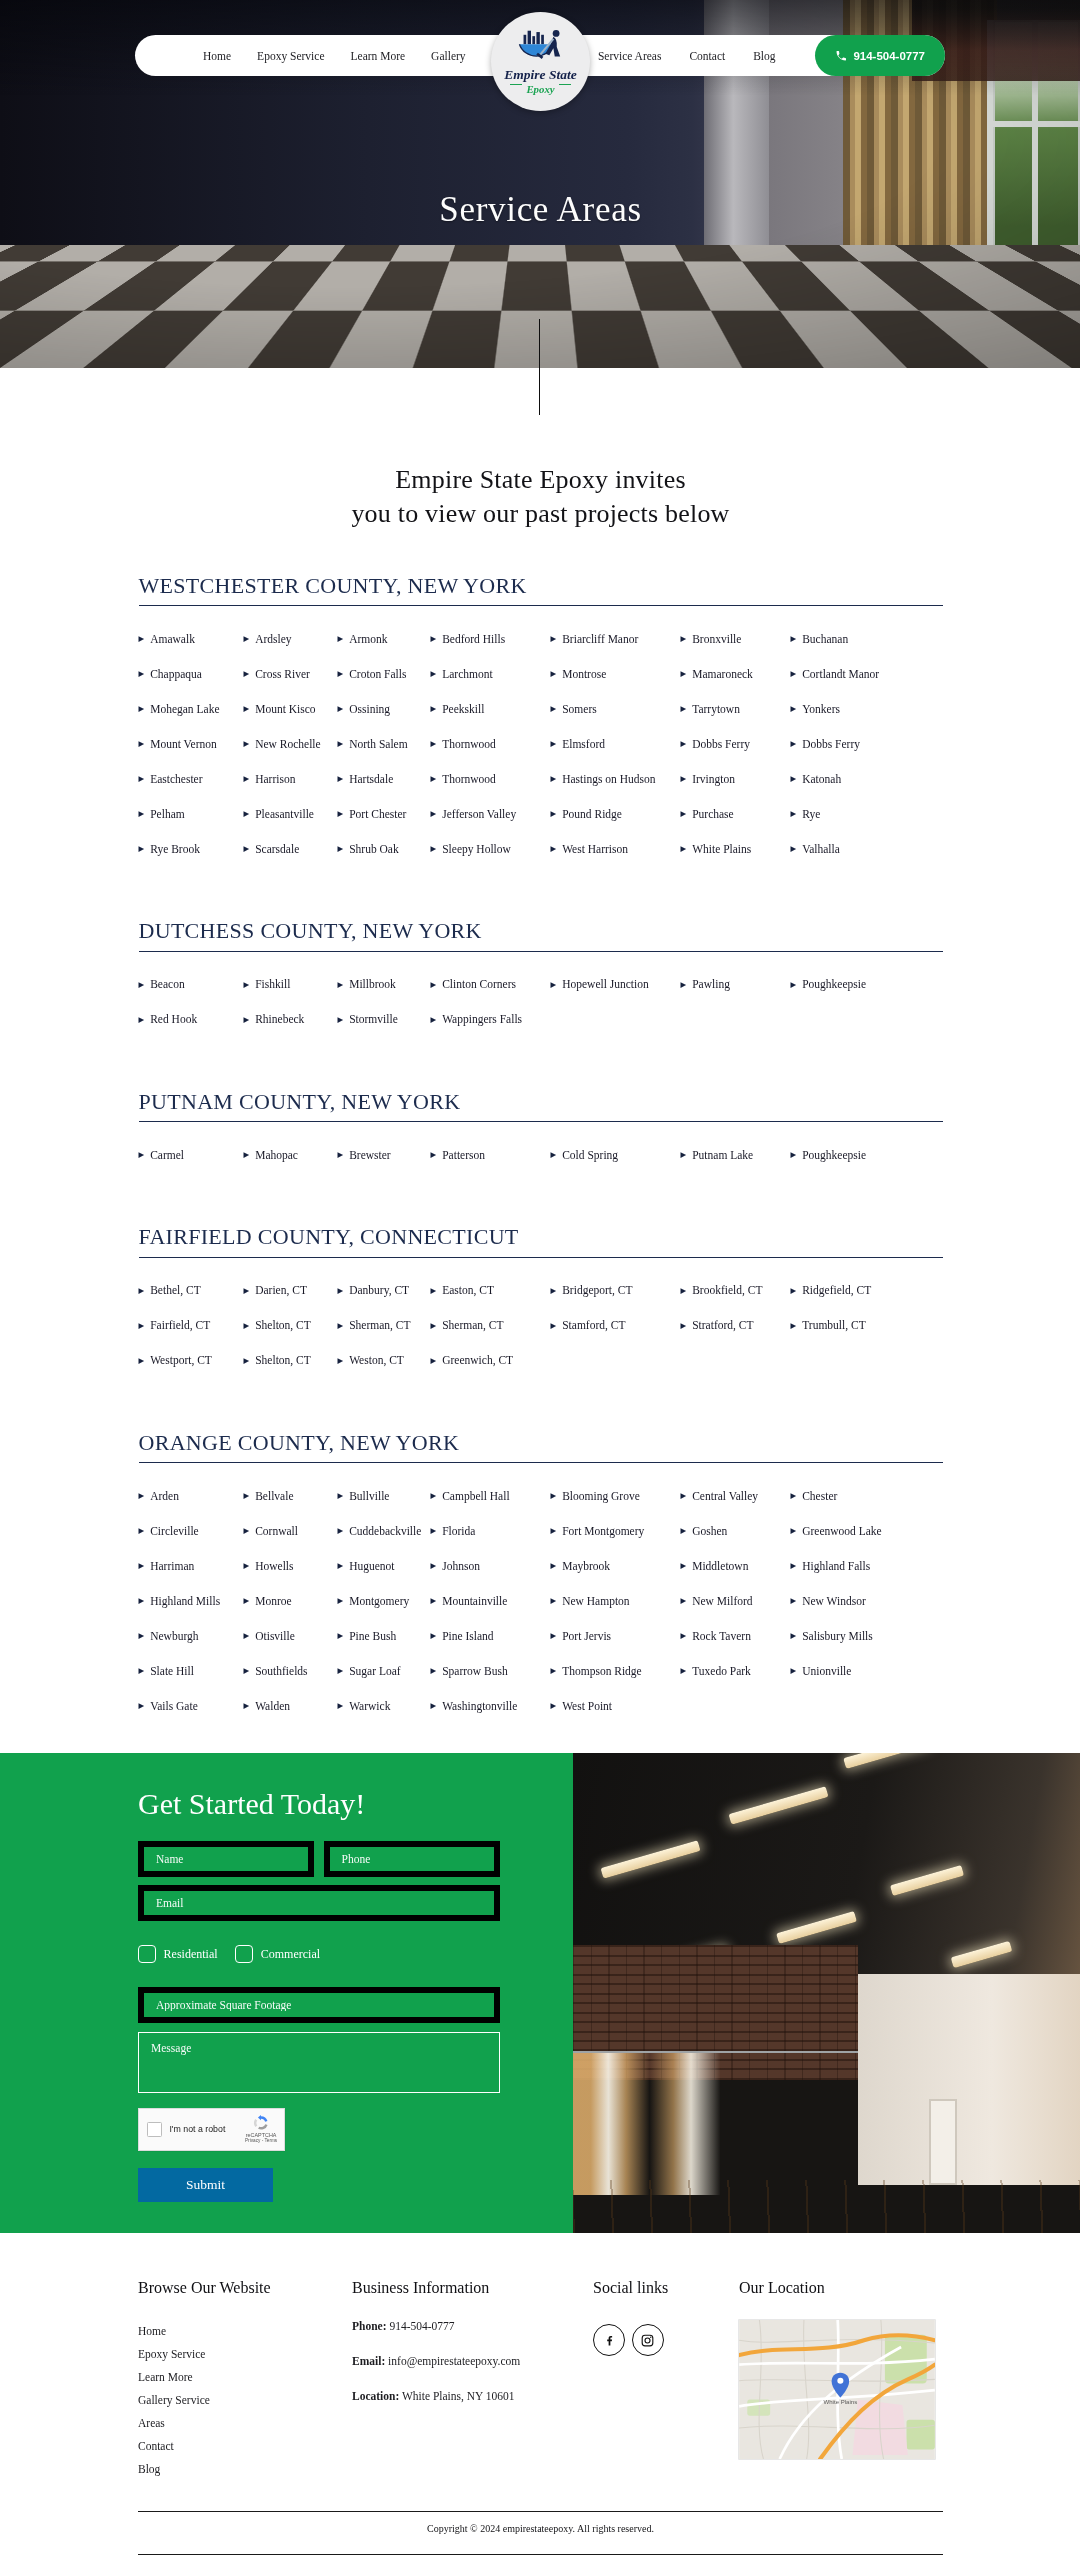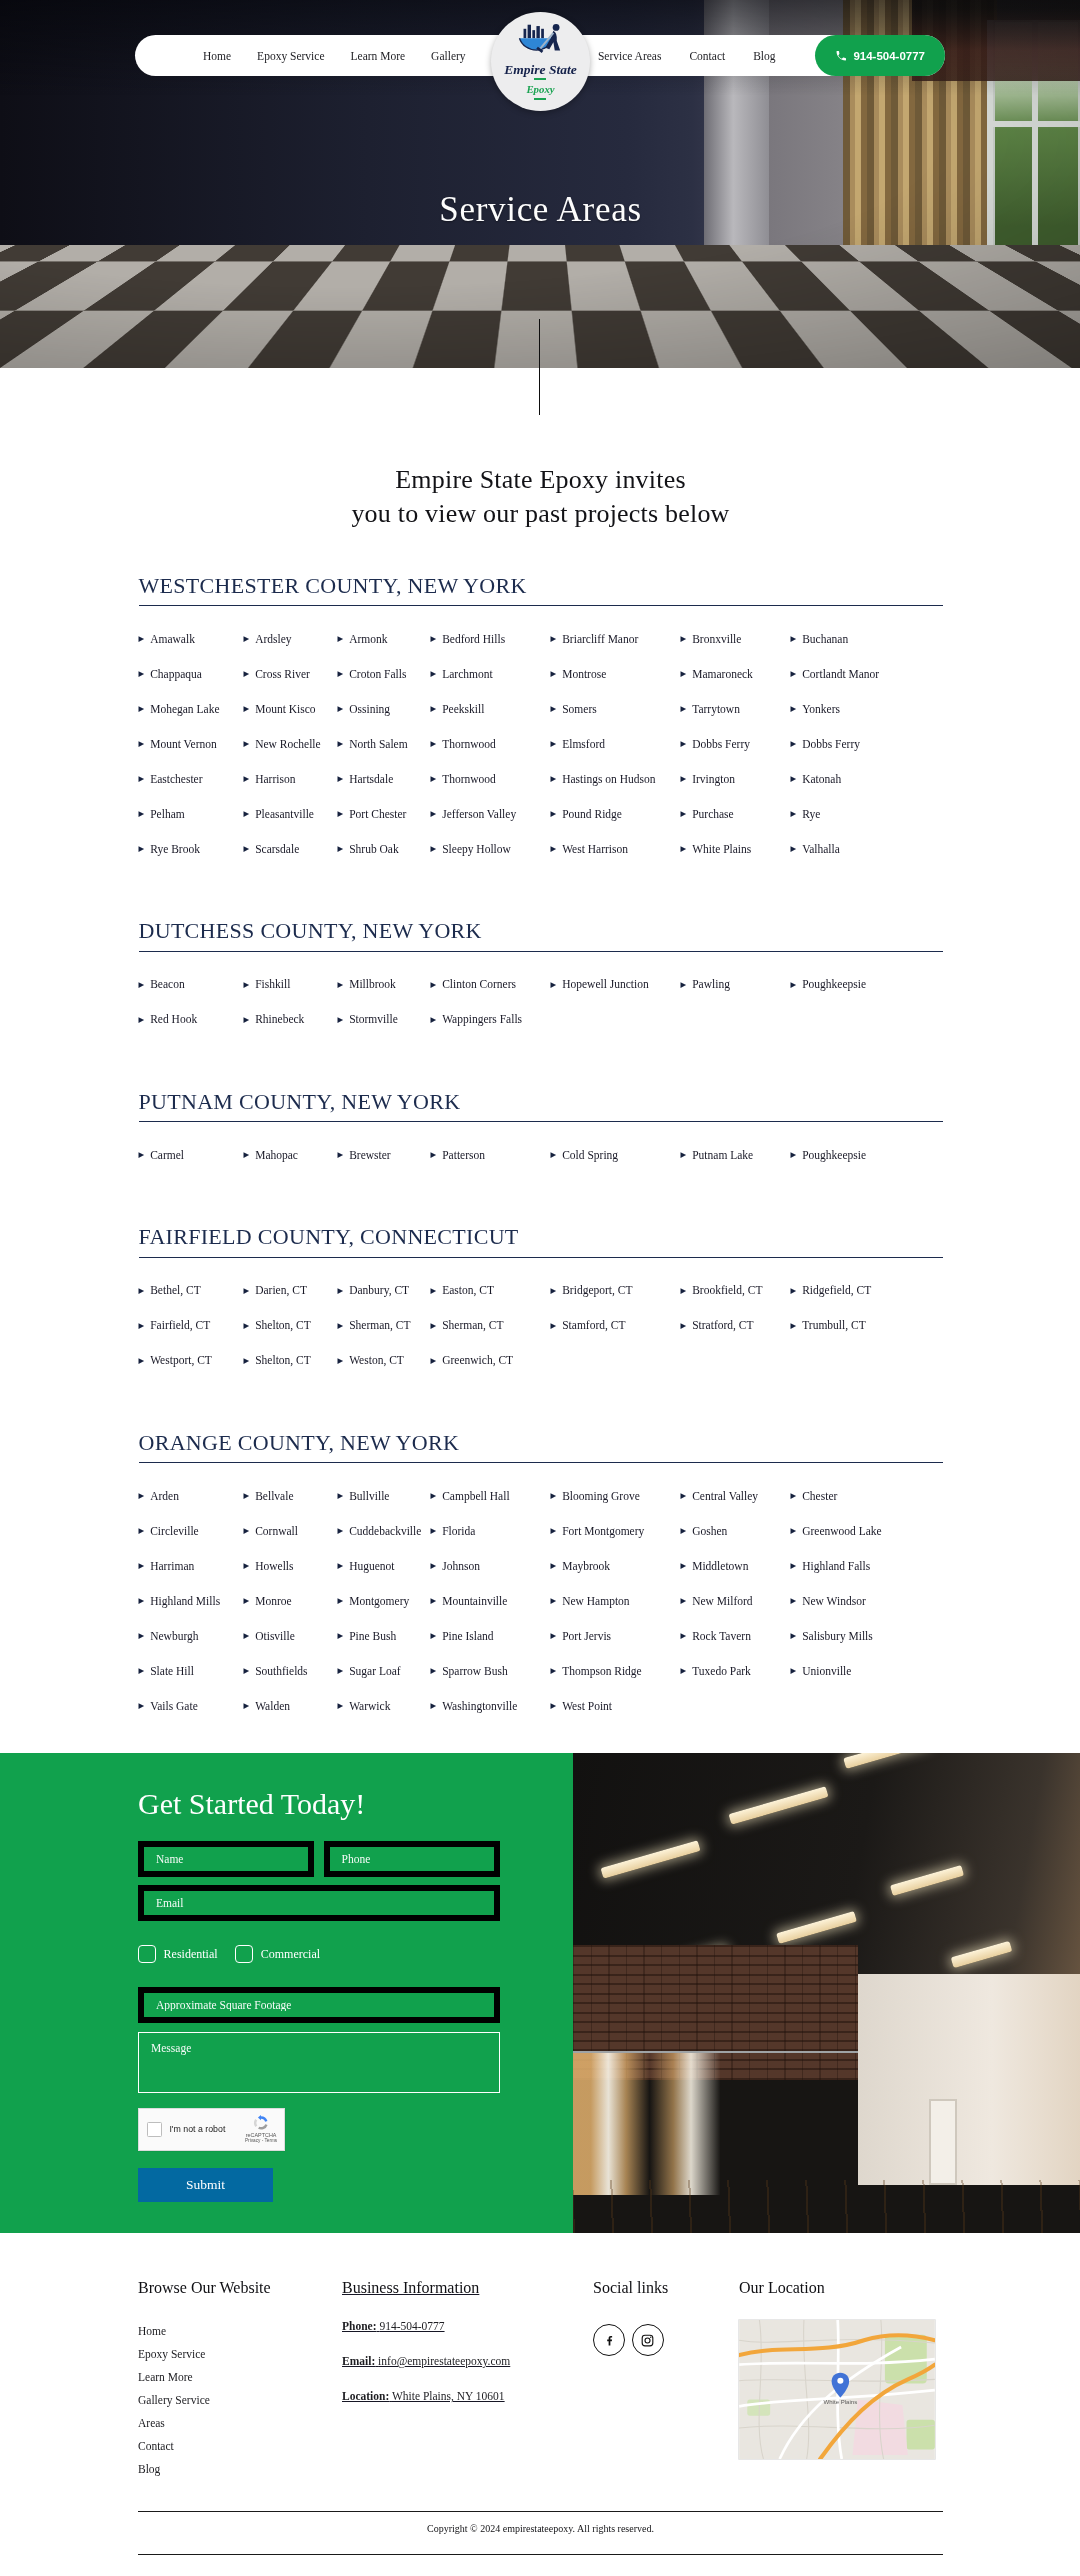--- a/index.html
+++ b/index.html
@@ -47,21 +47,21 @@
   .nav-right { gap:28px; }
   .nav-spacer { flex:1; }
   .nav-link { font-size:11.5px; color:#1d1d22; text-decoration:none; cursor:pointer; white-space:nowrap; }
   .phone-btn { height:41px; margin-left:39px; border-radius:21.6px; background:#11a14d;
     display:flex; align-items:center; gap:6.8px; padding:0 20px; color:#fff; cursor:pointer;
     font-family:"Liberation Sans", sans-serif; font-size:11.5px; font-weight:bold; border:none; }
   .logo-circle { position:absolute; left:491px; top:11.5px; width:99px; height:99px; border-radius:50%;
     background:#ededee; z-index:6; display:flex; flex-direction:column; align-items:center;
     justify-content:center; box-shadow:0 2px 6.8px rgba(0,0,0,.3); }
   .logo-line1 { font-size:13.5px; font-weight:bold; font-style:italic; color:#14214a; line-height:1; margin-top:2.7px; }
-  .logo-line2-wrap { display:flex; align-items:center; gap:4px; margin-top:2px;flex-direction:column; }
+  .logo-line2-wrap { display:flex; align-items:flex-start; gap:4px; margin-top:2px; }
   .logo-line2 { font-size:10.8px; font-weight:bold; font-style:italic; color:#1ba352; line-height:1; }
   .logo-dash { width:12px; height:1.4px; background:#1ba352; }
 
   
   .vline { position:absolute; left:539px; top:319px; width:1.4px; height:96px; background:#0e0e0e; z-index:4; }
 
   
   .intro { padding-top:95px; text-align:center; }
   .intro-line { font-size:26px; color:#121216; line-height:1.32; font-weight:normal; letter-spacing:0.2px; }
 
@@ -127,21 +127,21 @@
     background:linear-gradient(180deg,#c99a62,#8f6534);
     background-image:repeating-linear-gradient(88deg, rgba(90,58,25,.35) 0 2px, transparent 2px 39px); }
 
   
   .footer { position:relative; height:341px; background:#fff; }
   .fcol { position:absolute; top:46px; }
   .fcol h3 { font-size:16px; font-weight:normal; color:#101014; }
   .fcol-browse { left:138px; }
   .footer-links { margin-top:23px; display:flex; flex-direction:column; }
   .footer-link { font-size:11.5px; color:#1c1c20; text-decoration:none; line-height:23px; cursor:pointer; }
-  .fcol-biz { left:342px;text-decoration:underline; }
+  .fcol-biz { left:352px; }
   .biz-line { margin-top:0; font-size:11.5px; color:#1d1d21; line-height:35px; white-space:nowrap; }
   .biz-line:first-of-type { margin-top:12px; }
   .biz-label { font-weight:bold; }
   .fcol-social { left:593px; }
   .social-row { margin-top:27px; display:flex; gap:6.8px; }
   .icon-circle { width:32px; height:32px; border:1.1px solid #121212; border-radius:50%;
     display:flex; align-items:center; justify-content:center; cursor:pointer; background:#fff; }
   .fcol-map { left:739px; }
   .map-box { margin-top:23px; width:196px; height:139px; overflow:hidden; cursor:pointer; box-shadow:0 0 0 0.7px #ddd; }
   .cr-hr { position:absolute; left:138px; width:805px; border-top:1px solid #1a1a1a; }

